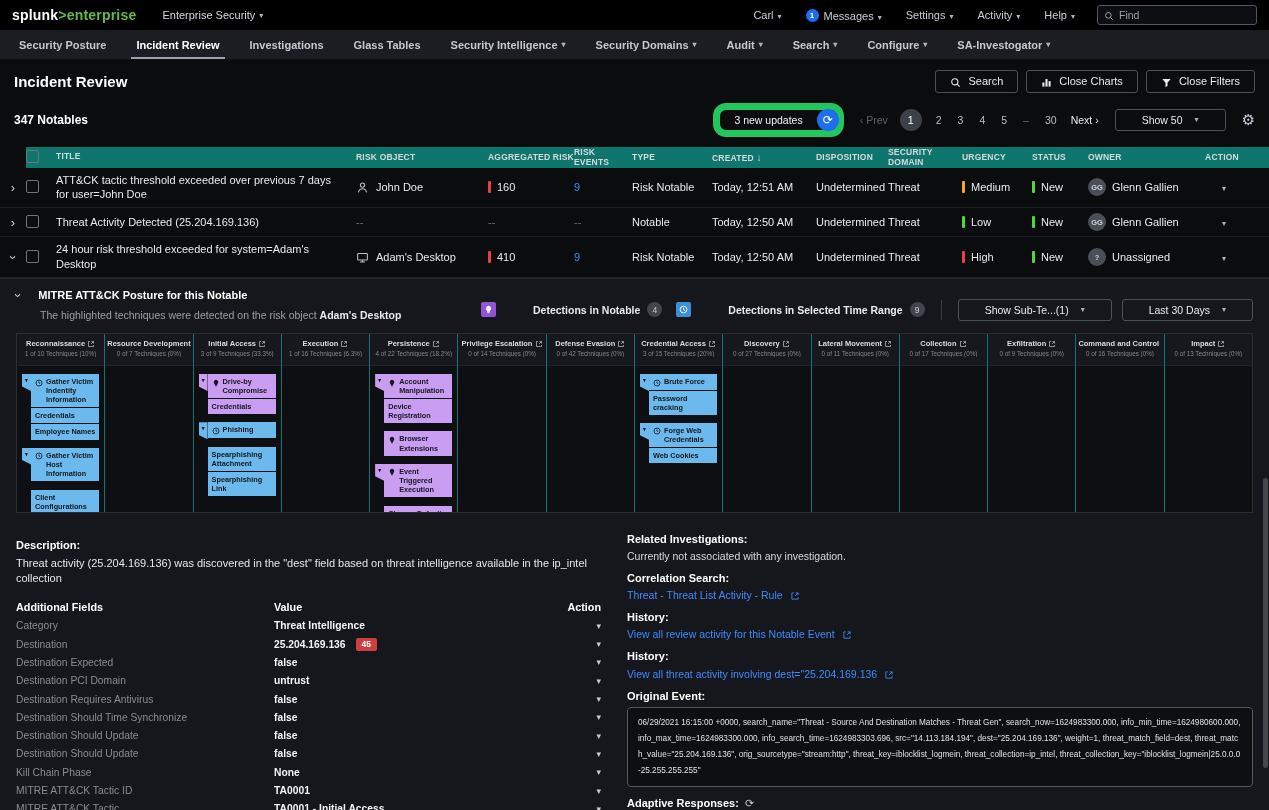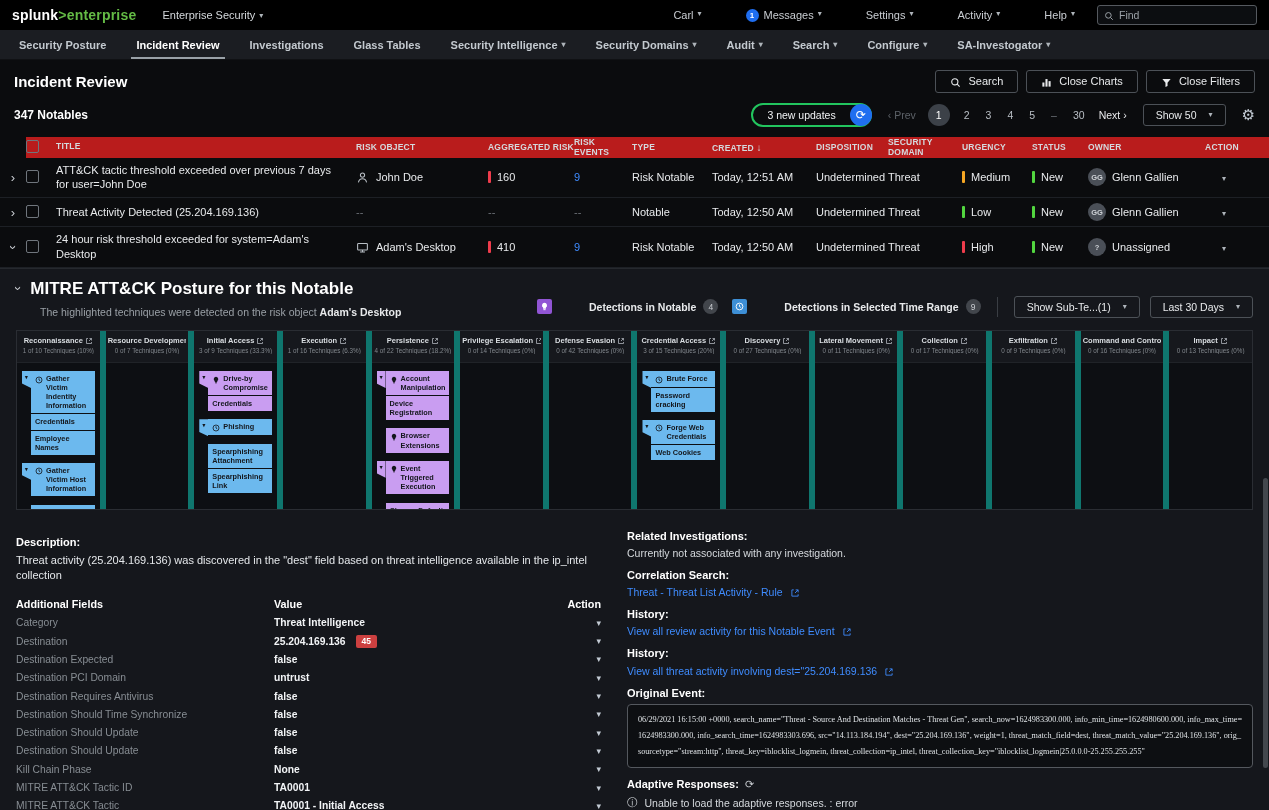--- a/index.html
+++ b/index.html
@@ -12,21 +12,21 @@
 
   
   .topbar { height:30px; background:#000; display:flex; align-items:center; padding:0 12px; }
   .logo { font-size:14px; font-weight:bold; letter-spacing:.2px; }
   .lg-splunk { color:#fff; }
   .lg-gt, .lg-prod { color:var(--brand-green); }
   .lg-prod { font-weight:bold; }
   .app-menu { margin-left:26px; color:#d4d8dc; font-size:11px; display:flex; align-items:center; }
   .tb-right { margin-left:auto; display:flex; align-items:center; gap:22px; }
   .tb-menus { display:flex; align-items:center; gap:24px; }
-  .tb-menu { color:#c9cdd2; display:flex; align-items:flex-start; cursor:pointer; white-space:nowrap;margin-left:20px; }
+  .tb-menu { color:#c9cdd2; display:flex; align-items:flex-end; cursor:pointer; white-space:nowrap; }
   .msg-badge { background:var(--refresh-blue); color:#fff; width:13px; height:13px; border-radius:50%; font-size:8px; display:inline-flex; align-items:center; justify-content:center; margin-right:5px; font-weight:bold; }
   .findbox { width:160px; height:20px; border:1px solid #55595f; border-radius:3px; background:#0c0e11; display:flex; align-items:center; padding:0 6px; gap:5px; }
   .findbox input { background:transparent; border:none; outline:none; color:#cfd3d7; font-size:10.5px; width:120px; font-family:"Liberation Sans", sans-serif; }
   .findbox input::placeholder { color:#9aa0a6; }
 
   
   .nav { height:30px; background:#1b1d22; display:flex; align-items:stretch; padding:0 4px; border-bottom:1px solid #101114; }
   .nav-tab { display:flex; align-items:center; padding:0 15px; color:#c3c9cf; font-weight:bold; font-size:11px; cursor:pointer; position:relative; white-space:nowrap; }
   .nav-tab.active { color:#fff; }
   .nav-tab.active:after { content:""; position:absolute; left:10px; right:10px; bottom:0; height:2px; background:#9aa1a8; }
@@ -34,33 +34,33 @@
   
   .pagehead { display:flex; align-items:center; padding:10px 14px 4px; }
   .ptitle { font-size:15px; font-weight:bold; color:#fff; }
   .pbtns { margin-left:auto; display:flex; gap:8px; }
   .pbtn { border:1px solid #4c5157; border-radius:3px; padding:4px 14px; display:flex; align-items:center; gap:7px; color:#e8eaec; font-size:11px; cursor:pointer; background:transparent; }
 
   
   .toolbar { display:flex; align-items:center; padding:6px 14px 10px; }
   .notables { font-size:12px; font-weight:bold; color:#fff; }
   .tools { margin-left:auto; display:flex; align-items:center; gap:16px; }
-  .updates { position:relative; border:2px solid #22c55e; border-radius:13px; padding:4px 34px 4px 14px; font-size:10.5px; color:#f0f2f4; }
+  .updates { position:relative; border:7px solid #22c55e; border-radius:13px; padding:4px 34px 4px 14px; font-size:10.5px; color:#f0f2f4; }
   .refresh { position:absolute; right:-2px; top:50%; transform:translateY(-50%); width:22px; height:22px; border-radius:50%; background:var(--refresh-blue); color:#fff; display:flex; align-items:center; justify-content:center; font-size:12px; cursor:pointer; }
   .pager { display:flex; align-items:center; gap:12px; font-size:10.5px; color:#b9bfc5; }
   .prev { color:#5d6268; }
   .next { color:#e8eaec; cursor:pointer; }
   .page { cursor:pointer; padding:0 2px; }
   .page.cur { background:#3c4148; color:#fff; width:22px; height:22px; border-radius:50%; display:inline-flex; align-items:center; justify-content:center; }
-  .dropdown { border:1px solid #4c5157; border-radius:3px; padding:4px 12px; font-size:10.5px; color:#e8eaec; display:flex; align-items:center; gap:8px; cursor:pointer; white-space:nowrap; }
+  .dropdown { border:1px solid #4c5157; border-radius:3px; padding:4px 26px; font-size:10.5px; color:#e8eaec; display:flex; align-items:center; gap:8px; cursor:pointer; white-space:nowrap; }
   .gear { font-size:15px; color:#c3cbd4; cursor:pointer; }
 
   
   .ttable { width:100%; }
-  .thead { display:flex; align-items:center; background:#b91c1c; height:21px; font-size:8.5px; font-weight:bold; color:#d5d9dd; letter-spacing:.2px; }
+  .thead { display:flex; align-items:center; background:#0f766e; height:21px; font-size:8.5px; font-weight:bold; color:#d5d9dd; letter-spacing:.2px; }
   .thead .c-exp { background:#0b0c0e; height:21px; }
   .trow { display:flex; align-items:center; border-bottom:1px solid #1d2025; padding:5px 0; }
   .c-exp{width:26px; text-align:center; flex:none;}
   .c-chk{width:30px; flex:none;}
   .c-title{width:300px; padding-right:10px; flex:none; line-height:1.35;}
   .c-obj{width:132px; flex:none; display:flex; align-items:center; gap:7px;}
   .c-agg{width:86px; flex:none; display:flex; align-items:center;}
   .c-evt{width:58px; flex:none;}
   .c-type{width:80px; flex:none;}
   .c-created{width:104px; flex:none;}
@@ -74,33 +74,33 @@
   .chev { color:#c9cdd2; font-size:13px; display:inline-block; cursor:pointer; line-height:1; }
   .chev.down { transform:rotate(90deg); }
   .bar { width:3px; height:12px; display:inline-block; margin-right:6px; border-radius:1px; }
   .avatar { width:18px; height:18px; border-radius:50%; background:#4a4f57; color:#ced2d6; font-size:7.5px; font-weight:bold; display:inline-flex; align-items:center; justify-content:center; flex:none; }
   .sort { font-size:10px; }
 
   
   .expand-panel { background:#15171c; border-top:1px solid #26292e; min-height:576px; }
   .mitre-top { display:flex; align-items:flex-end; padding:10px 16px 8px; }
   .mitre-title-row { display:flex; align-items:center; gap:10px; }
-  .mitre-title { font-size:17px; font-weight:bold; color:#fff; }
+  .mitre-title { font-size:11px; font-weight:bold; color:#fff;margin-left:8px; }
   .mitre-sub { margin:7px 0 0 24px; font-size:10.5px; color:#9aa0a6; }
   .mitre-sub b { color:#e8eaec; }
   .mitre-right { margin-left:auto; display:flex; align-items:center; gap:12px; }
   .leg { display:inline-flex; align-items:center; gap:7px; margin-left:14px; }
   .legic { width:15px; height:15px; border-radius:2px; display:inline-flex; align-items:center; justify-content:center; color:#fff; }
   .leglabel { font-size:10.5px; font-weight:bold; color:#e8eaec;padding-left:30px; }
   .legcount { width:15px; height:15px; border-radius:50%; background:#42464c; color:#c9cdd2; font-size:8.5px; display:inline-flex; align-items:center; justify-content:center; }
   .vdiv { width:1px; height:20px; background:#3a3e44; margin:0 4px; }
 
   
   .matrix { display:flex; margin:4px 16px 10px; border:1px solid #2a2d33; background:#0d0f13; }
-  .mcol { flex:1 1 0; border-right:6px solid #0f766e; min-width:0; }
+  .mcol { flex:1 1 0; border-right:1px solid #0f766e; min-width:0; }
   .mcol:last-child { border-right:none; }
   .mhead { background:#16181d; border-bottom:1px solid #202328; padding:5px 2px; text-align:center; height:32px; }
   .tname { font-size:7.5px; font-weight:bold; color:#d9dde1; white-space:nowrap; overflow:hidden; }
   .tsum { font-size:6.3px; color:#82878d; margin-top:2px; white-space:nowrap; overflow:hidden; }
   .mbody { padding:8px 5px 6px 14px; height:146px; overflow:hidden; }
   .mcell { font-size:7.3px; line-height:1.25; font-weight:bold; color:#14171c; padding:3px 3px 3px 4px; position:relative; }
   .mcell.blue { background:var(--matrix-blue); }
   .mcell.purple { background:var(--matrix-purple); }
   .mcell.main { display:flex; gap:3px; align-items:flex-start; }
   .mcell.sub { border-top:1px solid #0d0f13; }
@@ -117,21 +117,21 @@
   .plain { font-size:10.5px; color:#d5d9dd; }
   .fhead { display:flex; align-items:center; height:20px; font-weight:bold; color:#fff; font-size:10.8px; }
   .frow { display:flex; align-items:center; height:18.3px; }
   .fname { width:258px; flex:none; color:#878d93; font-size:10.3px; }
   .fhead .fname, .fhead .fval { color:#fff; font-size:10.8px; }
   .fval { flex:1; color:#f2f4f6; font-size:10.3px; font-weight:bold; display:flex; align-items:center; }
   .badge { background:var(--badge-red); color:#fff; font-size:8.5px; font-weight:bold; padding:1.5px 6px; border-radius:2px; margin-left:10px; }
   .fact-h { width:40px; text-align:right; flex:none; }
   .fact { width:40px; text-align:right; color:#c3cbd4; font-size:9px; flex:none; cursor:pointer; }
   .linkrow { font-size:10.5px; margin-bottom:2px; display:flex; align-items:center; gap:7px; cursor:pointer; }
-  .event-box { border:1px solid #54585e; border-radius:4px; background:#0d0f12; padding:7px 10px; font-family:Liberation Serif, serif; font-size:8.2px; line-height:1.95; color:#dfe3e6; word-break:break-all; }
+  .event-box { border:1px solid #54585e; border-radius:4px; background:#0d0f12; padding:7px 10px; font-family:Liberation Sans, sans-serif; font-size:8.2px; line-height:1.95; color:#dfe3e6; word-break:break-all; }
   .refresh2 { font-weight:normal; color:#c9cdd2; font-size:11px; margin-left:6px; cursor:pointer; }
   .info { display:flex; align-items:center; gap:7px; margin-bottom:5px; }
   .scrollbar { position:absolute; right:1px; top:478px; width:5px; height:290px; background:#43474d; border-radius:3px; }
 </style>
 </head>
 <body>
 
 <div class="topbar">
   <div class="logo"><span class="lg-splunk">splunk</span><span class="lg-gt">&gt;</span><span class="lg-prod">enterprise</span></div>
   <div class="app-menu">

